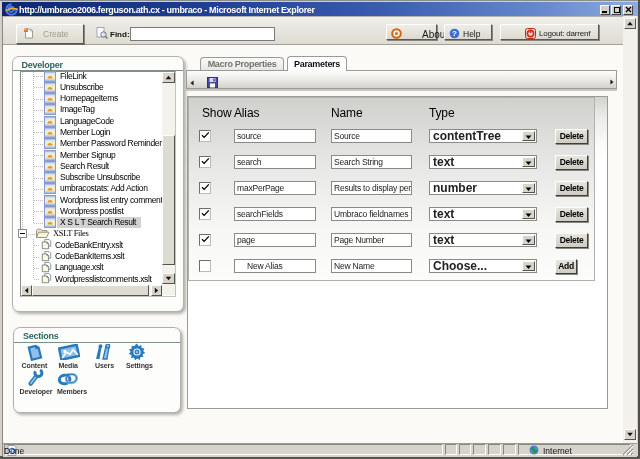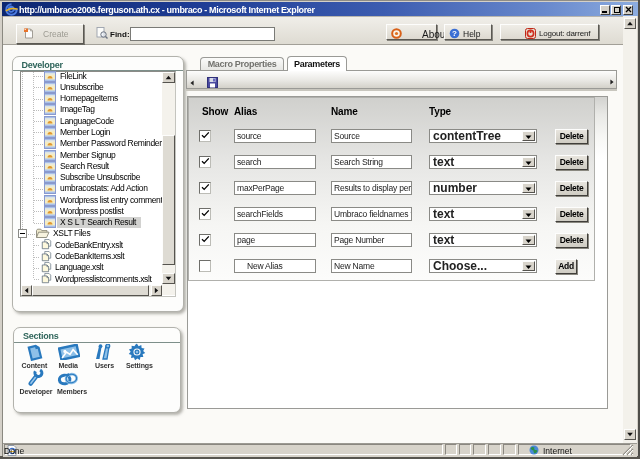--- a/index.html
+++ b/index.html
@@ -24,21 +24,21 @@
 .sbtn{background:#d8d4cb;border-top:1px solid #fdfdfc;border-left:1px solid #fdfdfc;border-right:1px solid #55534e;border-bottom:1px solid #55534e;box-sizing:border-box;}
 .sbtn svg{display:block;margin:1px auto 0 auto;}
 
 .tab{box-sizing:border-box;border:1px solid #9a9a96;border-bottom:none;border-radius:4px 4px 0 0;font-weight:bold;text-align:center;}
 
 .inp{position:absolute;background:#fff;border:1px solid #8a8a86;box-sizing:border-box;font-size:8.5px;color:#222;padding:1px 0 0 2px;white-space:nowrap;overflow:hidden;letter-spacing:-0.2px;}
 .cbtn{position:absolute;background:linear-gradient(180deg,#e8e5de,#cfccc3);border-top:1px solid #fdfdfc;border-left:1px solid #fdfdfc;border-right:1px solid #403e3a;border-bottom:1px solid #403e3a;box-shadow:1px 1px 0 #8a8880;box-sizing:border-box;font-size:8.5px;font-weight:bold;text-align:center;letter-spacing:-0.3px;}
 .chk{position:absolute;width:12px;height:12px;background:#fff;border:1px solid;border-color:#6e6e6a #bcbcb6 #bcbcb6 #6e6e6a;box-sizing:border-box;}
 .sel{position:absolute;background:#fff;border:1px solid #8a8a86;box-sizing:border-box;font-size:12px;color:#222;font-weight:bold;}
 .selb{position:absolute;right:1px;top:1px;bottom:1px;width:13px;background:#d8d4cb;border-top:1px solid #fdfdfc;border-left:1px solid #fdfdfc;border-right:1px solid #55534e;border-bottom:1px solid #55534e;box-sizing:border-box;}
-.hl{font-weight:bold;font-size:10px;letter-spacing:-0.15px;color:#000;}
+.hl{font-weight:normal;font-size:12px;letter-spacing:-0.15px;color:#000;}
 
 #sbar{left:3px;top:443px;width:634px;height:13px;background:#d7d3ca;border-top:1px solid #9c9a93;}
 .scell{position:absolute;top:444px;height:11px;border:1px solid;border-color:#8a8780 #ffffff #ffffff #8a8780;box-sizing:border-box;}
 .slabel{font-size:8.5px;color:#111;}
 .slb{font-size:7px;font-weight:bold;color:#333;letter-spacing:-0.1px;}
 </style>
 </head>
 <body>
 <div id="win">
 
@@ -207,21 +207,21 @@
         <use href="#mico"></use>
       </svg>
 <div class="ab" style="left:57px;top:217.1px;width:84px;height:11px;background:#d2d2d0;"></div>
 <div class="ab trow" style="left:60px;top:217.1px;line-height:11px;">X S L T Search Result</div>
 <div class="ab" style="left:18px;top:229.4px;width:9px;height:9px;background:#fff;border:1px solid #8a8a86;box-sizing:border-box;"></div>
 <div class="ab" style="left:20px;top:233.4px;width:5px;height:1px;background:#000;"></div>
 <div class="ab" style="left:28px;top:233.9px;width:8px;height:1px;background-image:repeating-linear-gradient(90deg,#bdbdbd 0 1px,transparent 1px 2px);"></div>
 <svg class="ab" style="left:36px;top:228.4px" width="14" height="11">
         <use href="#fico"></use>
       </svg>
-<div class="ab trow" style="left:53px;top:228.4px;line-height:11px;">XSLT Files</div>
+<div class="ab trow" style="left:53px;top:228.4px;line-height:11px;font-family:Liberation Serif, serif;">XSLT Files</div>
 <div class="ab" style="left:34px;top:245.2px;width:6px;height:1px;background-image:repeating-linear-gradient(90deg,#bdbdbd 0 1px,transparent 1px 2px);"></div>
 <svg class="ab" style="left:41px;top:239.2px" width="11" height="11" viewBox="0 0 12 13">
         <use href="#xico"></use>
       </svg>
 <div class="ab trow" style="left:55px;top:239.7px;line-height:11px;">CodeBankEntry.xslt</div>
 <div class="ab" style="left:34px;top:256.5px;width:6px;height:1px;background-image:repeating-linear-gradient(90deg,#bdbdbd 0 1px,transparent 1px 2px);"></div>
 <svg class="ab" style="left:41px;top:250.5px" width="11" height="11" viewBox="0 0 12 13">
         <use href="#xico"></use>
       </svg>
 <div class="ab trow" style="left:55px;top:251.0px;line-height:11px;">CodeBankItems.xslt</div>

